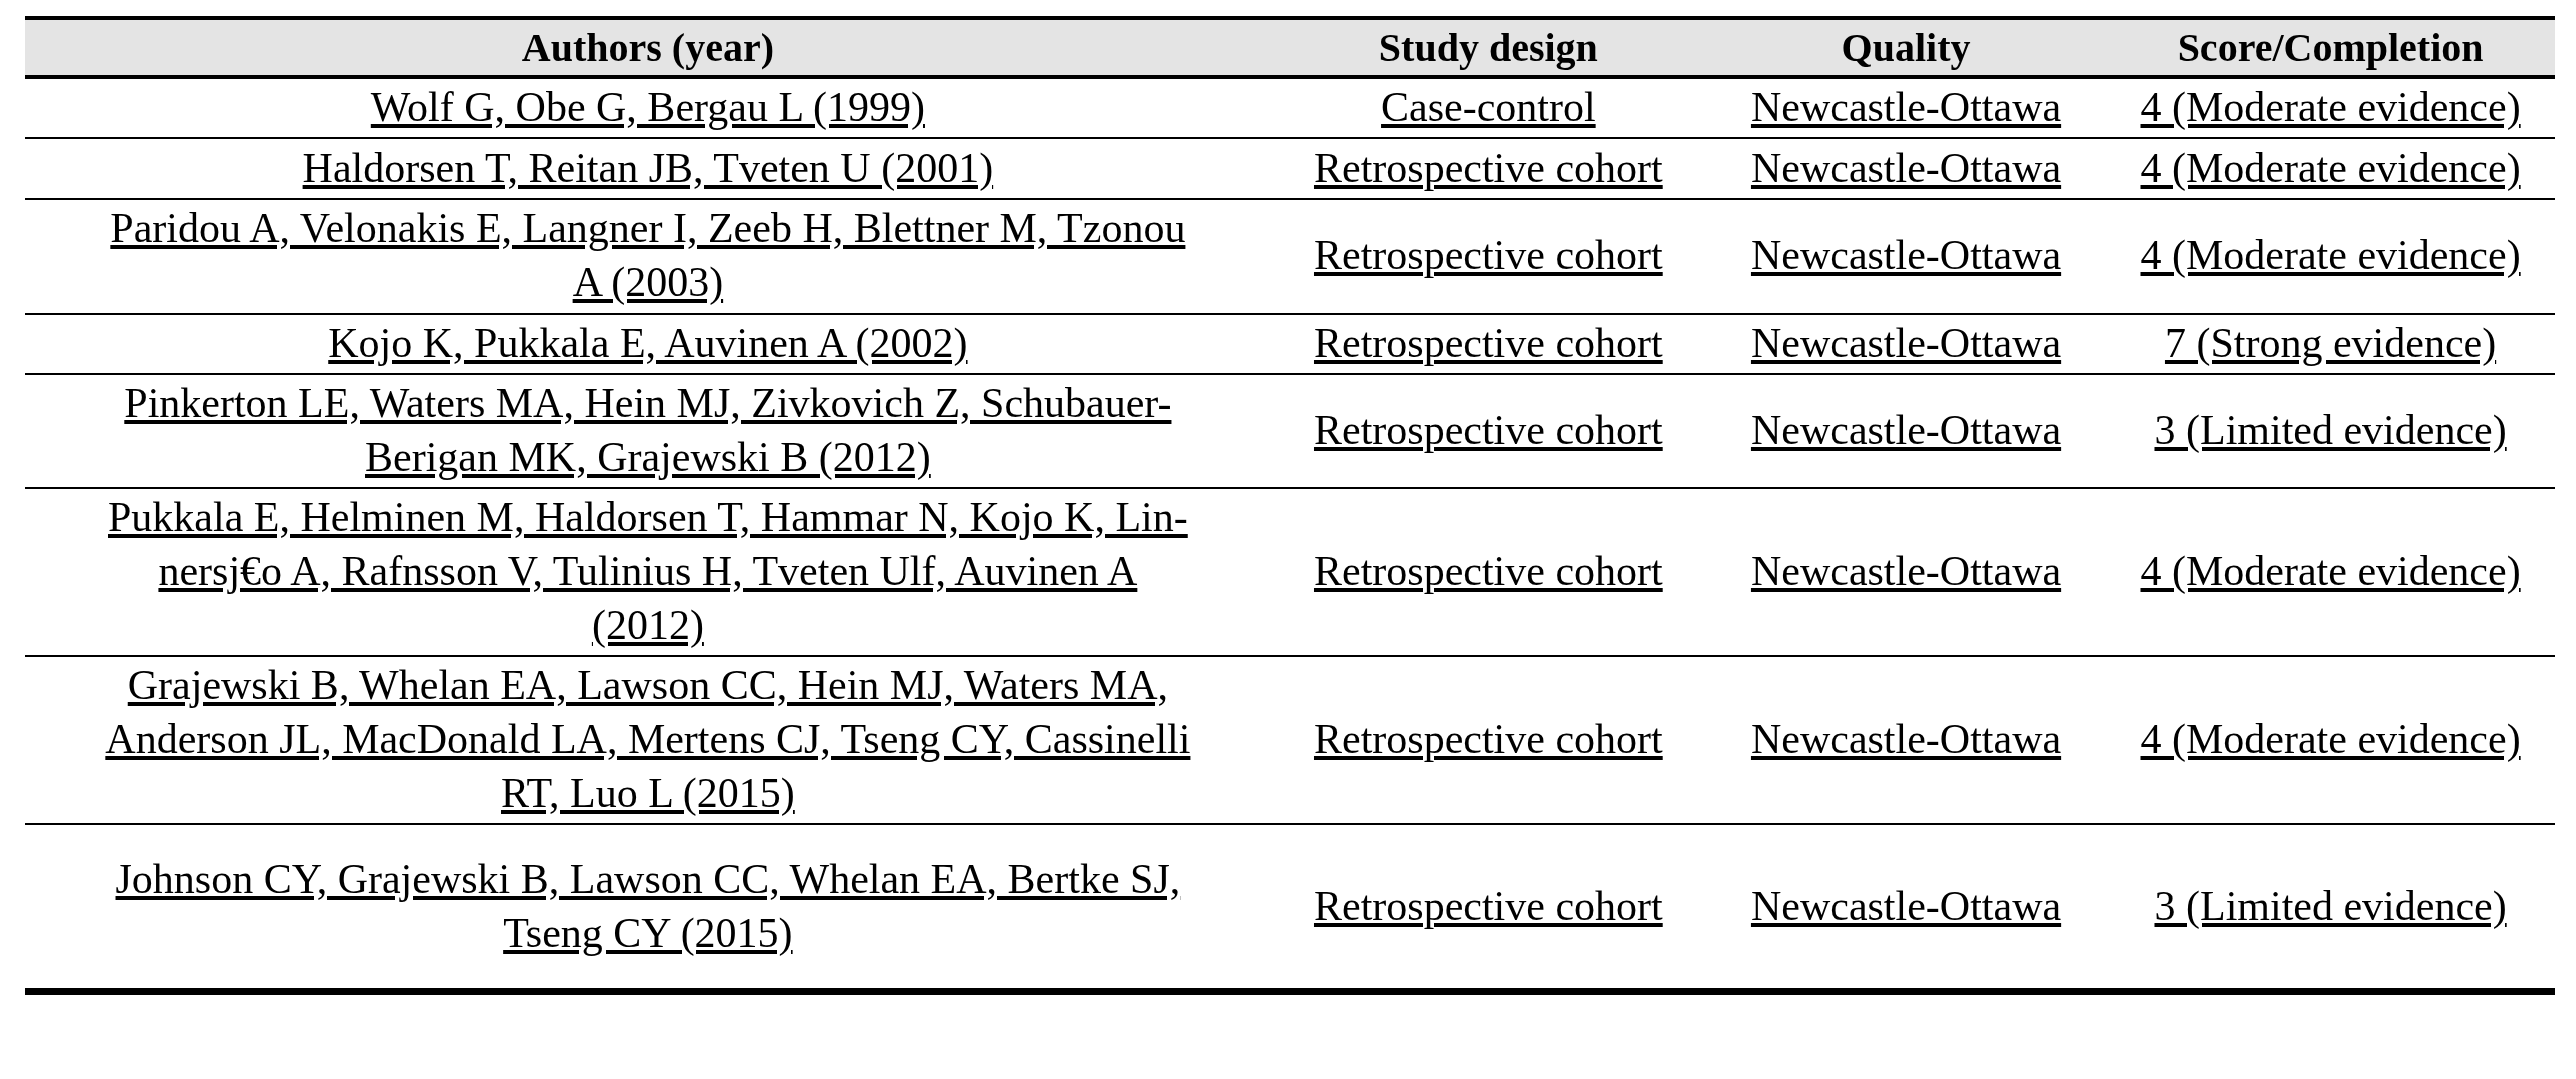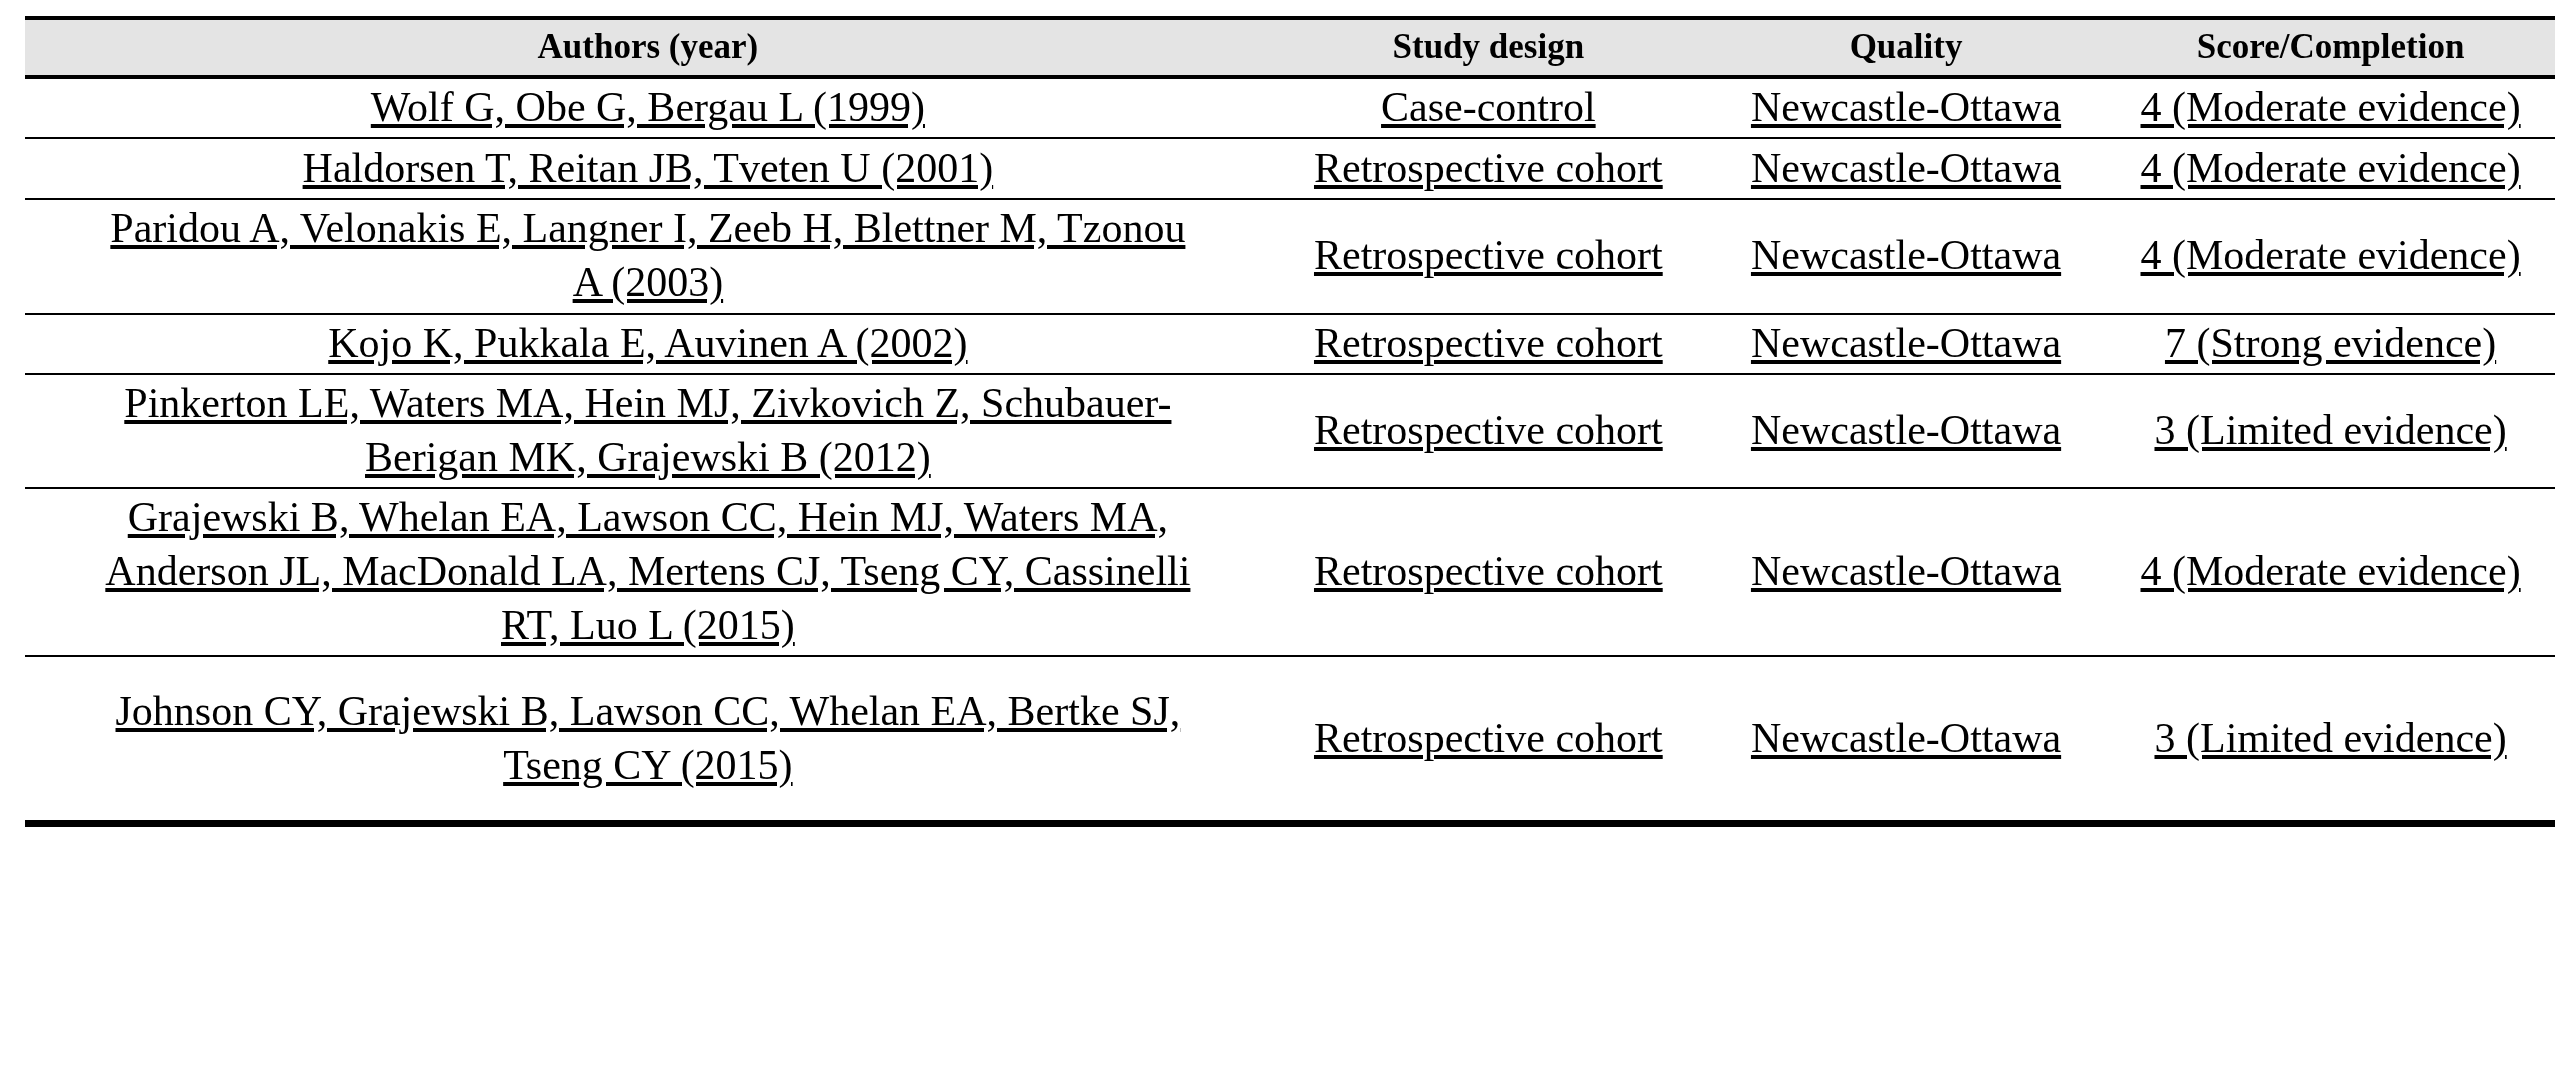--- a/index.html
+++ b/index.html
@@ -33,21 +33,21 @@
   col.c-design  { width: 17.20%; }
   col.c-quality { width: 15.82%; }
   col.c-score   { width: 17.74%; }
 
   thead tr {
     background: #e4e4e4;
     height: 59px;
   }
   thead th {
     font-weight: bold;
-    font-size: 35px;
+    font-size: 40px;
     text-align: center;
     vertical-align: middle;
     padding: 0 5.8px;
     border-bottom: 4.6px solid #000000;
   }
   tbody tr {
     border-top: 2.9px solid #000000;
   }
   tbody tr:first-child { border-top: none; }
   tbody td {
@@ -116,20 +116,28 @@
         <td>7 (Strong evidence)</td>
       </tr>
       <tr>
         <td class="authors-cell">Pinkerton LE, Waters MA, Hein MJ, Zivkovich Z, Schubauer-
 Berigan MK, Grajewski B (2012)</td>
         <td>Retrospective cohort</td>
         <td>Newcastle-Ottawa</td>
         <td>3 (Limited evidence)</td>
       </tr>
       <tr>
+        <td class="authors-cell">Pukkala E, Helminen M, Haldorsen T, Hammar N, Kojo K, Lin-
+nersj€o A, Rafnsson V, Tulinius H, Tveten Ulf, Auvinen A
+(2012)</td>
+        <td>Retrospective cohort</td>
+        <td>Newcastle-Ottawa</td>
+        <td>4 (Moderate evidence)</td>
+      </tr>
+      <tr>
         <td class="authors-cell">Grajewski B, Whelan EA, Lawson CC, Hein MJ, Waters MA,
 Anderson JL, MacDonald LA, Mertens CJ, Tseng CY, Cassinelli
 RT, Luo L (2015)</td>
         <td>Retrospective cohort</td>
         <td>Newcastle-Ottawa</td>
         <td>4 (Moderate evidence)</td>
       </tr>
       <tr>
         <td class="authors-cell">Johnson CY, Grajewski B, Lawson CC, Whelan EA, Bertke SJ,
 Tseng CY (2015)</td>

